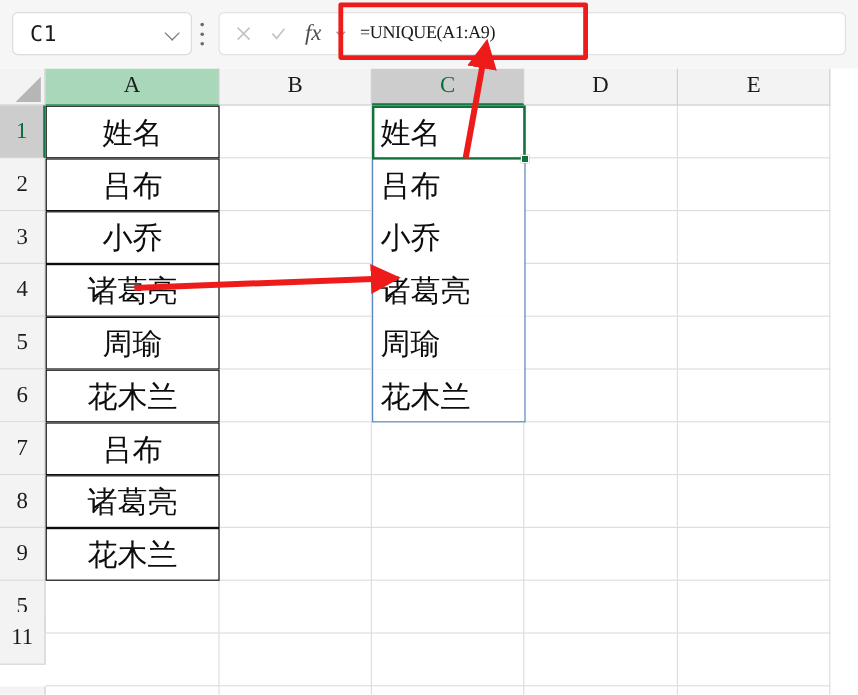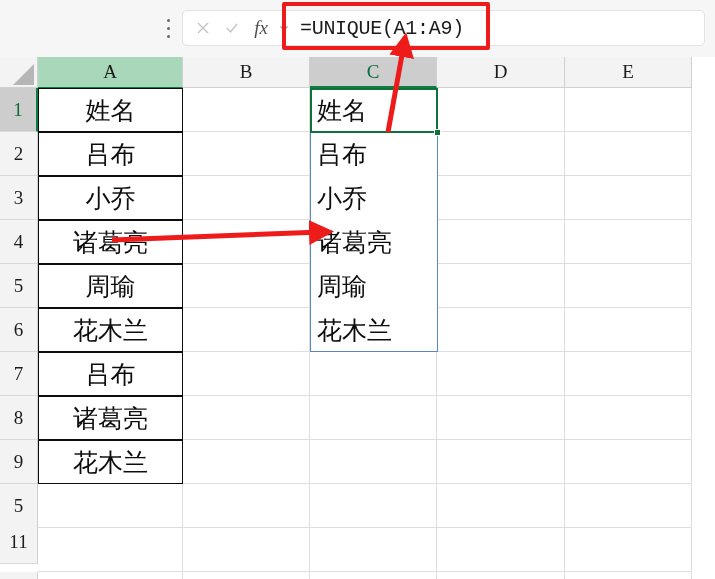--- a/index.html
+++ b/index.html
@@ -101,22 +101,22 @@
   .fb-ico.fx {
     color: #4d4d4d;
     font-family: "Liberation Serif", "DejaVu Serif", serif;
     font-style: italic;
     font-size: 19px;
   }
   .fb-ico.mini-chev { width: 16px; }
 
   .formula-input {
     flex: 1;
-    font-family: Liberation Mono, monospace;
-    font-size: 20px;
+    font-family: Liberation Serif, serif;
+    font-size: 15px;
     color: #1a1a1a;
     padding-left: 8px;
     letter-spacing: -0.3px;
     white-space: nowrap;
     overflow: hidden;
   }
 
   
   .hl-rect {
     position: absolute;
@@ -252,20 +252,24 @@
   
   .anno { position: absolute; left: 0; top: 0; width: 715px; height: 579px; pointer-events: none; }
 </style>
 </head>
 <body>
 
 <div id="app">
 
   <div class="formula-row">
 
+    <div class="name-box">
+      <span class="name-box-text">C1</span>
+      <span class="chev"></span>
+    </div>
 
     <div class="kebab">
       <i></i>
         <i></i>
         <i></i>
     </div>
 
     <div class="fbar">
       <div class="fb-icons">
         <span class="fb-ico">
@@ -304,21 +308,21 @@
         <div class="rowhead hl-sel" style="top: 31px; height: 44px;">1</div>
         <div class="rowhead" style="top: 75px; height: 44px;">2</div>
         <div class="rowhead" style="top: 119px; height: 44px;">3</div>
         <div class="rowhead" style="top: 163px; height: 44px;">4</div>
         <div class="rowhead" style="top: 207px; height: 44px;">5</div>
         <div class="rowhead" style="top: 251px; height: 44px;">6</div>
         <div class="rowhead" style="top: 295px; height: 44px;">7</div>
         <div class="rowhead" style="top: 339px; height: 44px;">8</div>
         <div class="rowhead" style="top: 383px; height: 44px;">9</div>
         <div class="rowhead" style="top: 427px; height: 44px;">5</div>
-        <div class="rowhead" style="top: 463px; height: 44px;">11</div>
+        <div class="rowhead" style="top: 453px; height: 44px;">11</div>
         <div class="rowhead" style="top: 515px; height: 44px;">12</div>
       </div>
     <div id="gridlines">
         <div class="gline-v" style="left: 182px; height: 491px;"></div>
         <div class="gline-v" style="left: 309px; height: 491px;"></div>
         <div class="gline-v" style="left: 436px; height: 491px;"></div>
         <div class="gline-v" style="left: 564px; height: 491px;"></div>
         <div class="gline-v" style="left: 691px; height: 491px;"></div>
         <div class="gline-h" style="top: 74px; width: 654px;"></div>
         <div class="gline-h" style="top: 118px; width: 654px;"></div>

